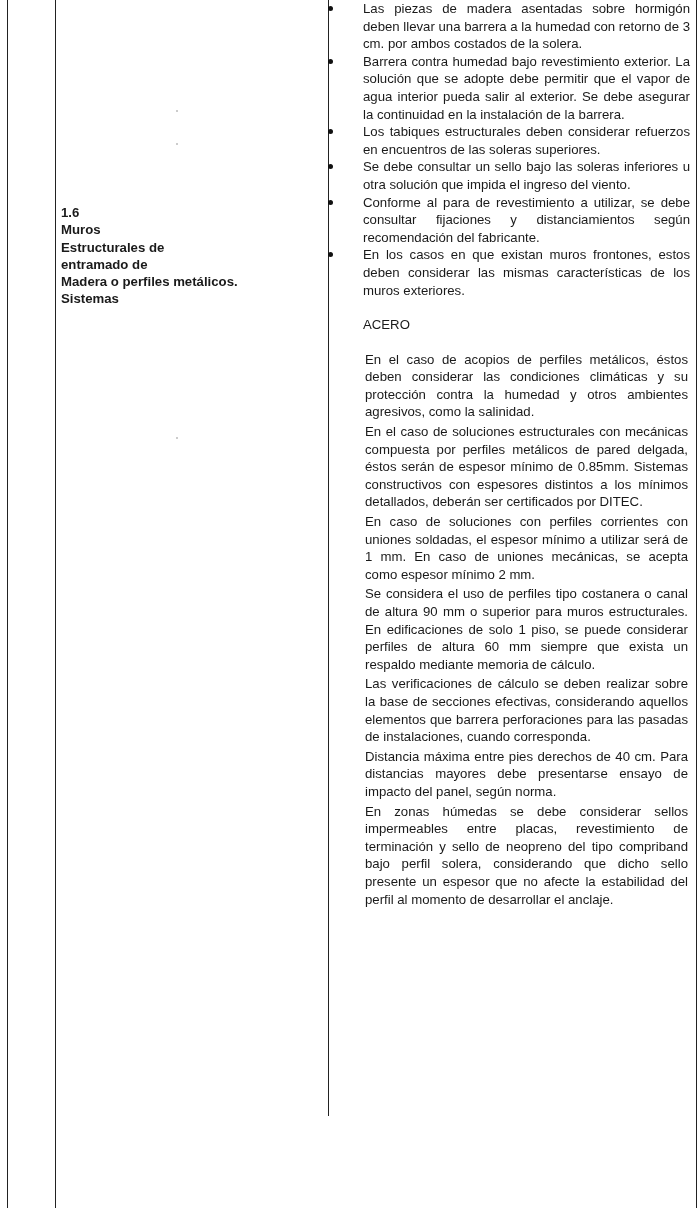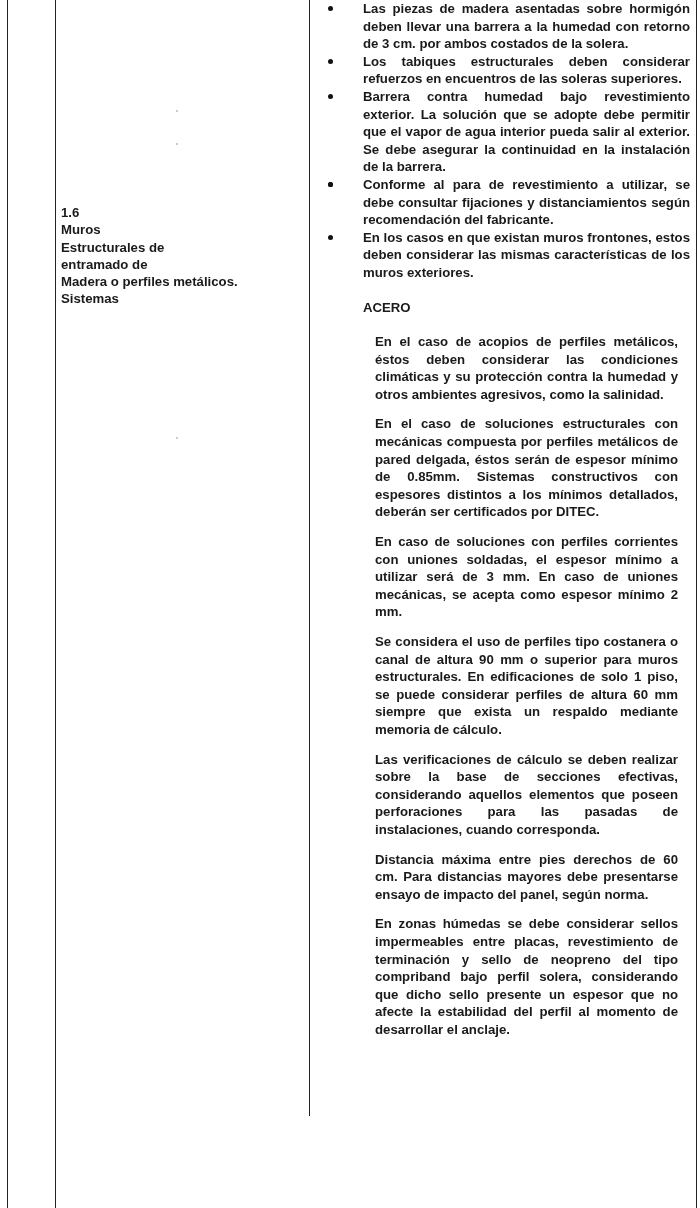--- a/index.html
+++ b/index.html
@@ -5,40 +5,40 @@
     html, body { margin: 0; padding: 0; background: #ffffff; }
     body {
       width: 700px; height: 1208px; overflow: hidden; position: relative;
       font-family: "Liberation Sans", sans-serif; color: #111;
     }
     .table {
       position: absolute; left: 7px; top: 0; width: 688px; height: 1208px;
       border-left: 1.5px solid #222;
     }
     .col-num { position: absolute; left: 0; top: 0; width: 47px; height: 1208px; border-right: 1.5px solid #222; }
-    .col-label { position: absolute; left: 47px; top: 0; width: 254px; height: 1116px; border-right: 1.5px solid #222; }
+    .col-label { position: absolute; left: 47px; top: 0; width: 254px; height: 1116px; border-right: 1.5px solid #222; padding-left: 19px; }
     .col-content { position: absolute; left: 302px; top: 0; width: 386px; height: 1208px; border-right: 1.5px solid #222; }
     .label-block {
       position: absolute; left: 6px; top: 204px;
       font-size: 13.2px; line-height: 17.3px; font-weight: bold; color: #1a1a1a;
     }
     .label-block div { white-space: nowrap; }
     .content {
       position: absolute; left: 0; top: 0; width: 386px;
-      font-size: 13.2px; line-height: 17.6px; font-weight: bold; color: #1a1a1a;
+      font-size: 13.2px; line-height: 17.6px; font-weight: normal; color: #1a1a1a;
     }
     ul.bullets { list-style: none; margin: 0; padding: 0; }
     ul.bullets li { position: relative; padding-left: 53px; padding-right: 6px; text-align: justify; }
     ul.bullets li .dot {
       position: absolute; left: 18px; top: 6px; width: 5px; height: 5px; border-radius: 50%; background: #111;
     }
     .bullets-wrap { padding-top: 0px; }
     .acero-head { padding-left: 53px; margin-top: 17px; margin-bottom: 17px; }
     .paras { padding-left: 53px; padding-right: 6px; }
-    .paras p { margin: 12px; text-align: justify; }
+    .paras p { margin: 2px; text-align: justify; }
     .fleck { position: absolute; width: 2px; height: 2px; background: #bbb; border-radius: 50%; }
   </style>
 </head>
 <body>
 
 <div class="table">
   <div class="col-num"></div>
 
   <div class="col-label">
     <span class="fleck" style="left:121px;top:110px;"></span>
@@ -52,34 +52,34 @@
       <div>Madera o perfiles metálicos.</div>
       <div>Sistemas</div>
     </div>
   </div>
 
   <div class="col-content">
     <div class="content">
       <div class="bullets-wrap">
         <ul class="bullets">
           <li><span class="dot"></span><span>Las piezas de madera asentadas sobre hormigón deben llevar una barrera a la humedad con retorno de 3 cm. por ambos costados de la solera.</span></li>
+          <li><span class="dot"></span><span>Barrera contra humedad bajo revestimiento exterior. La solución que se adopte debe permitir que el vapor de agua interior pueda salir al exterior. Se debe asegurar la continuidad en la instalación de la barrera.</span></li>
           <li><span class="dot"></span><span>Los tabiques estructurales deben considerar refuerzos en encuentros de las soleras superiores.</span></li>
-          <li><span class="dot"></span><span>Barrera contra humedad bajo revestimiento exterior. La solución que se adopte debe permitir que el vapor de agua interior pueda salir al exterior. Se debe asegurar la continuidad en la instalación de la barrera.</span></li>
-          <li><span class="dot"></span></li>
+          <li><span class="dot"></span><span>Se debe consultar un sello bajo las soleras inferiores u otra solución que impida el ingreso del viento.</span></li>
           <li><span class="dot"></span><span>Conforme al para de revestimiento a utilizar, se debe consultar fijaciones y distanciamientos según recomendación del fabricante.</span></li>
           <li><span class="dot"></span><span>En los casos en que existan muros frontones, estos deben considerar las mismas características de los muros exteriores.</span></li>
         </ul>
       </div>
 
       <div class="acero-head">ACERO</div>
 
       <div class="paras">
         <p>En el caso de acopios de perfiles metálicos, éstos deben considerar las condiciones climáticas y su protección contra la humedad y otros ambientes agresivos, como la salinidad.</p>
         <p>En el caso de soluciones estructurales con mecánicas compuesta por perfiles metálicos de pared delgada, éstos serán de espesor mínimo de 0.85mm. Sistemas constructivos con espesores distintos a los mínimos detallados, deberán ser certificados por DITEC.</p>
-        <p>En caso de soluciones con perfiles corrientes con uniones soldadas, el espesor mínimo a utilizar será de 3 mm. En caso de uniones mecánicas, se acepta como espesor mínimo 2 mm.</p>
+        <p>En caso de soluciones con perfiles corrientes con uniones soldadas, el espesor mínimo a utilizar será de 1 mm. En caso de uniones mecánicas, se acepta como espesor mínimo 2 mm.</p>
         <p>Se considera el uso de perfiles tipo costanera o canal de altura 90 mm o superior para muros estructurales. En edificaciones de solo 1 piso, se puede considerar perfiles de altura 60 mm siempre que exista un respaldo mediante memoria de cálculo.</p>
-        <p>Las verificaciones de cálculo se deben realizar sobre la base de secciones efectivas, considerando aquellos elementos que poseen perforaciones para las pasadas de instalaciones, cuando corresponda.</p>
-        <p>Distancia máxima entre pies derechos de 60 cm. Para distancias mayores debe presentarse ensayo de impacto del panel, según norma.</p>
+        <p>Las verificaciones de cálculo se deben realizar sobre la base de secciones efectivas, considerando aquellos elementos que barrera perforaciones para las pasadas de instalaciones, cuando corresponda.</p>
+        <p>Distancia máxima entre pies derechos de 40 cm. Para distancias mayores debe presentarse ensayo de impacto del panel, según norma.</p>
         <p>En zonas húmedas se debe considerar sellos impermeables entre placas, revestimiento de terminación y sello de neopreno del tipo compriband bajo perfil solera, considerando que dicho sello presente un espesor que no afecte la estabilidad del perfil al momento de desarrollar el anclaje.</p>
       </div>
     </div>
   </div>
 </div>
 
 </body></html>

